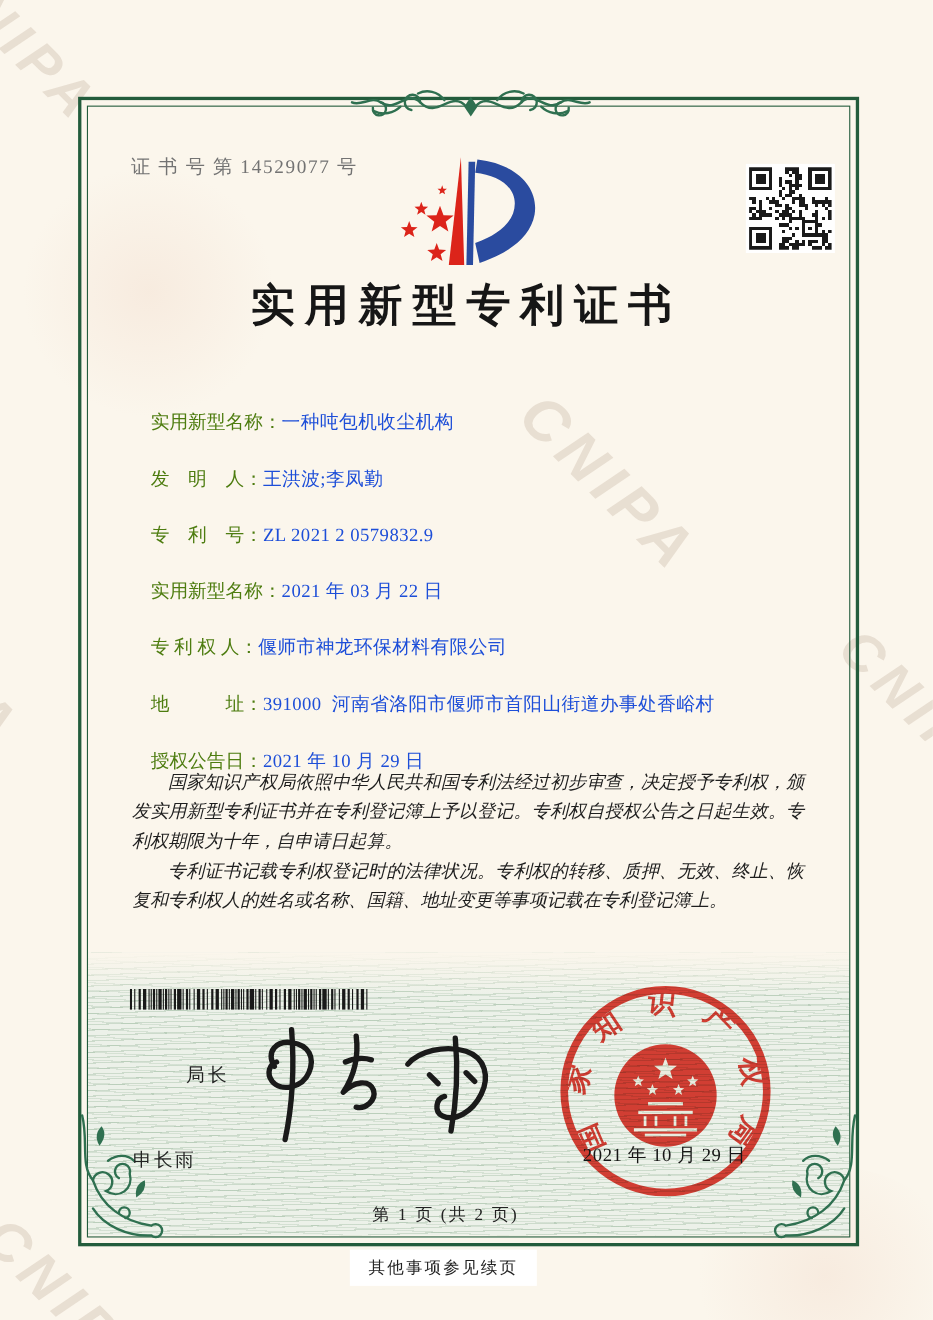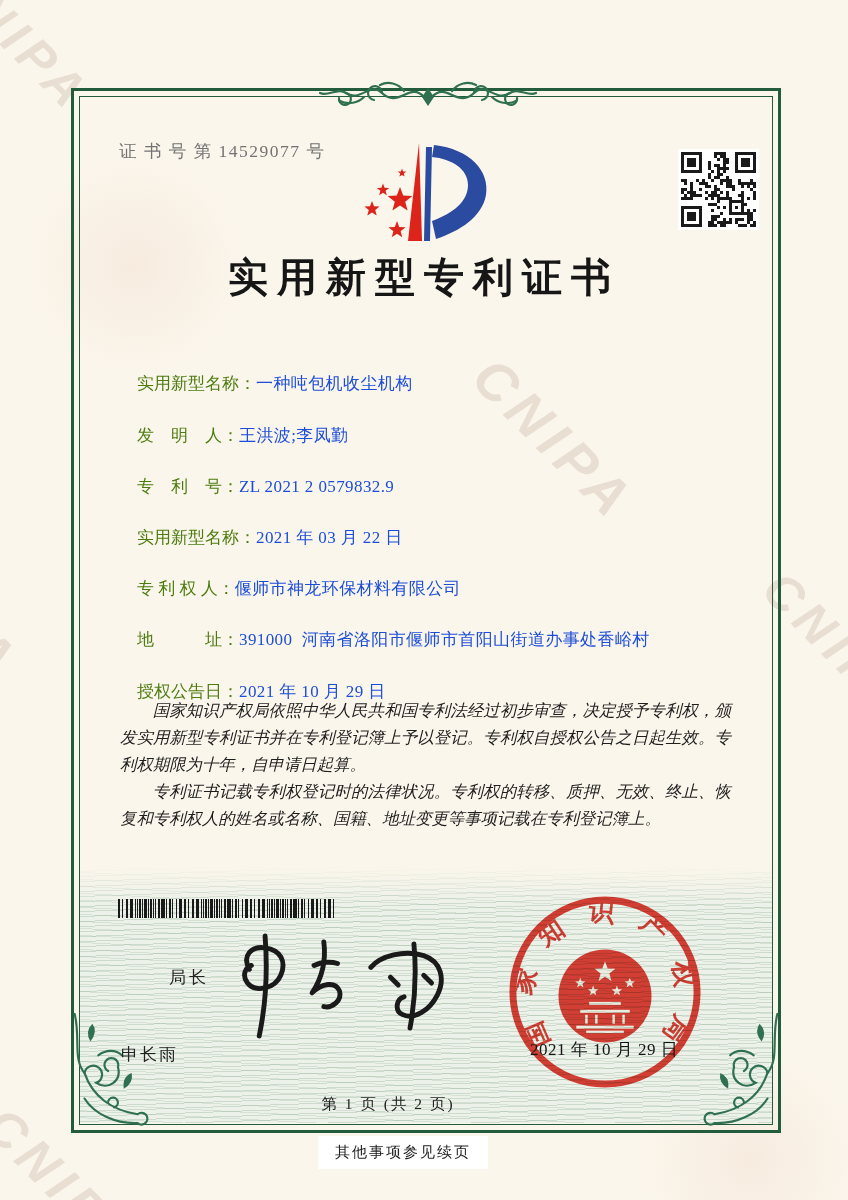--- a/index.html
+++ b/index.html
@@ -59,21 +59,21 @@
   .sig{stroke:#1a1a1a;stroke-width:5;fill:none;stroke-linecap:round;stroke-linejoin:round;}
 
   .seal{position:absolute;left:506px;top:893px;width:198px;height:198px;z-index:5;
         mix-blend-mode:multiply;opacity:.94;}
   .c-red{fill:var(--seal_red,#e1352a);}
   .c-red-s{stroke:var(--seal_red,#e1352a);fill:none;}
   .c-white{fill:#fdfaf4;}
   .seal-date{position:absolute;left:604px;top:1038px;transform:translateX(-50%);font-size:17px;
         letter-spacing:.5px;color:#151515;z-index:6;white-space:pre;}
 
-  .pagenum{position:absolute;left:388px;top:1094px;transform:translateX(-50%);
+  .pagenum{position:absolute;left:405px;top:1094px;transform:translateX(-50%);
         font-size:15.5px;letter-spacing:2px;z-index:4;white-space:pre;}
   .note-box{position:absolute;left:403px;top:1136px;transform:translateX(-50%);
         background:#fff;padding:7px 17px;font-size:15px;letter-spacing:2px;z-index:4;white-space:pre;}
 </style>
 </head>
 <body>
 
 <div class="page">
 
   <div class="wm" style="left:-30px;top:-50px;font-size:50px;">CNIPA</div>

